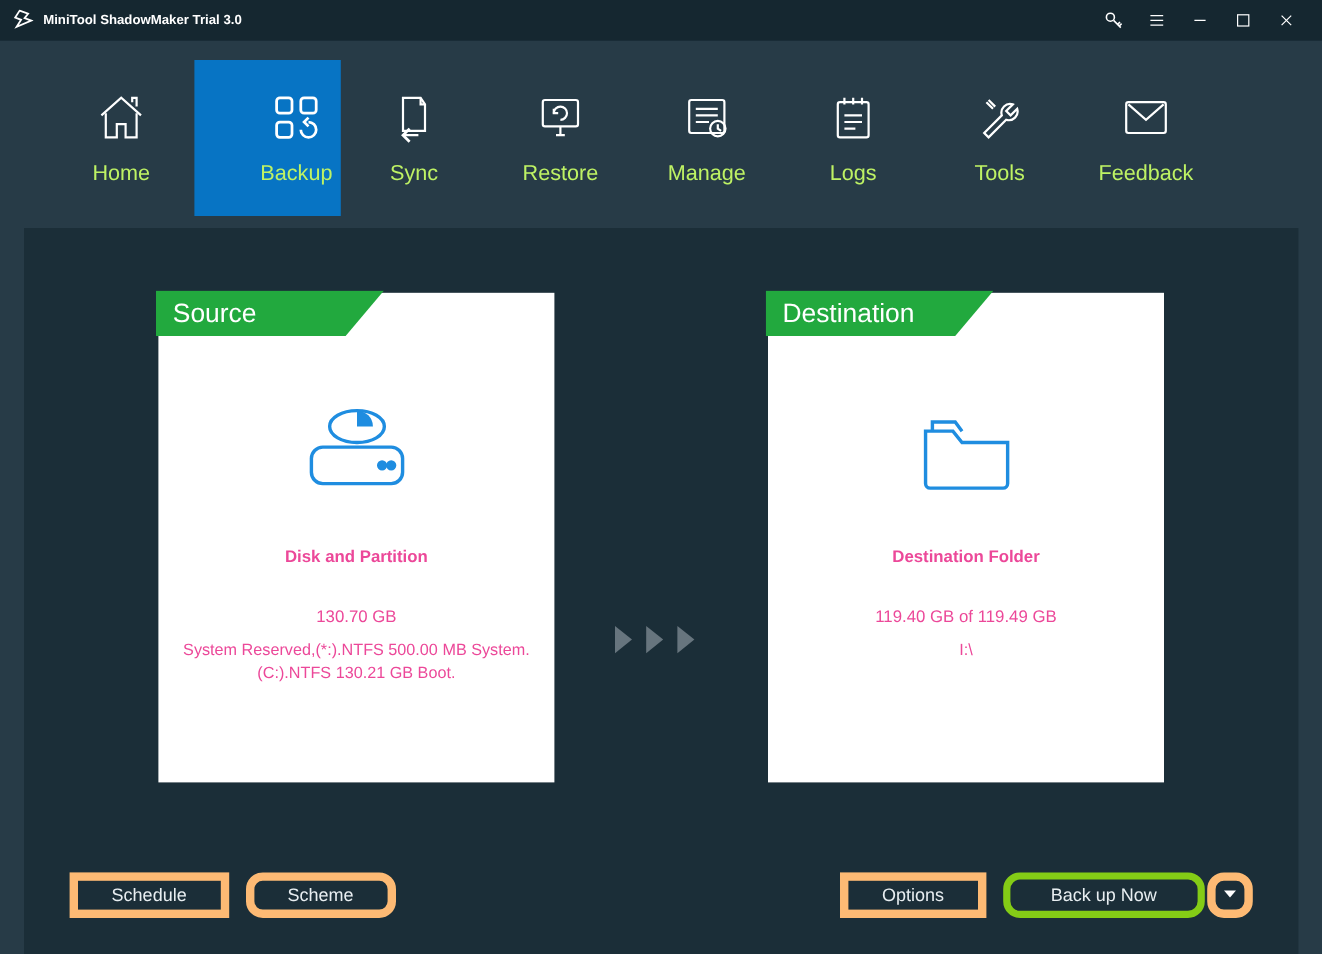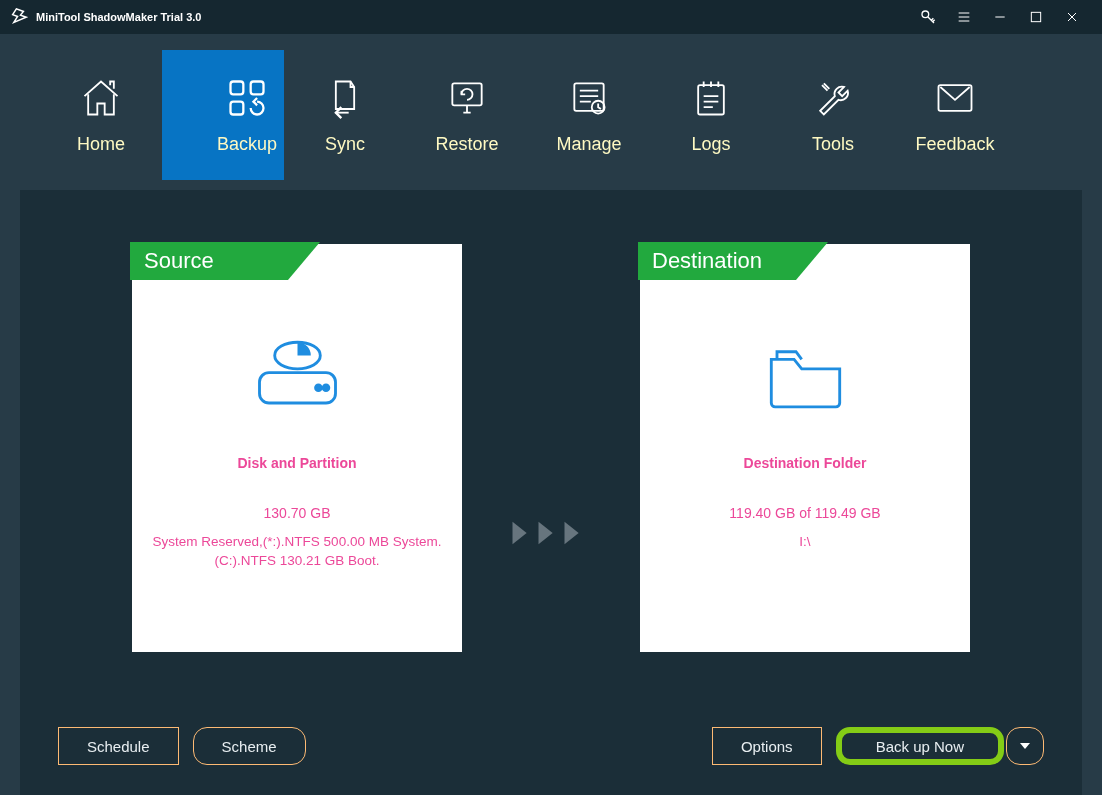--- a/index.html
+++ b/index.html
@@ -36,21 +36,21 @@
     display:flex;
   }
   .nav-item {
     flex: 0 0 122px;
     display:flex;
     flex-direction:column;
     align-items:center;
     justify-content:center;
     gap:14px;
     cursor:pointer;
-    color: #fef9c3;
+    color: #bef264;
     margin-top: 16px;
   }
   .nav-item.first { margin-left:40px; }
   .nav-item.active { background:#0774c4;padding-left:48px; }
   .nav-icon { width:44px; height:44px; color:#fff; }
   .nav-lbl { font-size:18px; font-weight:500; }
 
   
   .content {
     position:absolute;
@@ -114,21 +114,21 @@
   
   .footer {
     position:absolute;
     left:38px; right:38px; bottom:30px;
     display:flex;
     align-items:center;
   }
   .btn {
     height:38px;
     padding: 0 28px;
-    border:1px solid #fdba74;
+    border:7px solid #fdba74;
     background:transparent;
     color:#e8eef1;
     cursor:pointer;
     font-size:15px;
     display:flex; align-items:center; justify-content:center;
   }
   .btn + .btn { margin-left:14px;border-radius:14px; }
   .footer-spacer { flex:1; }
   .btn.primary {
     border:6px solid #84cc16;

